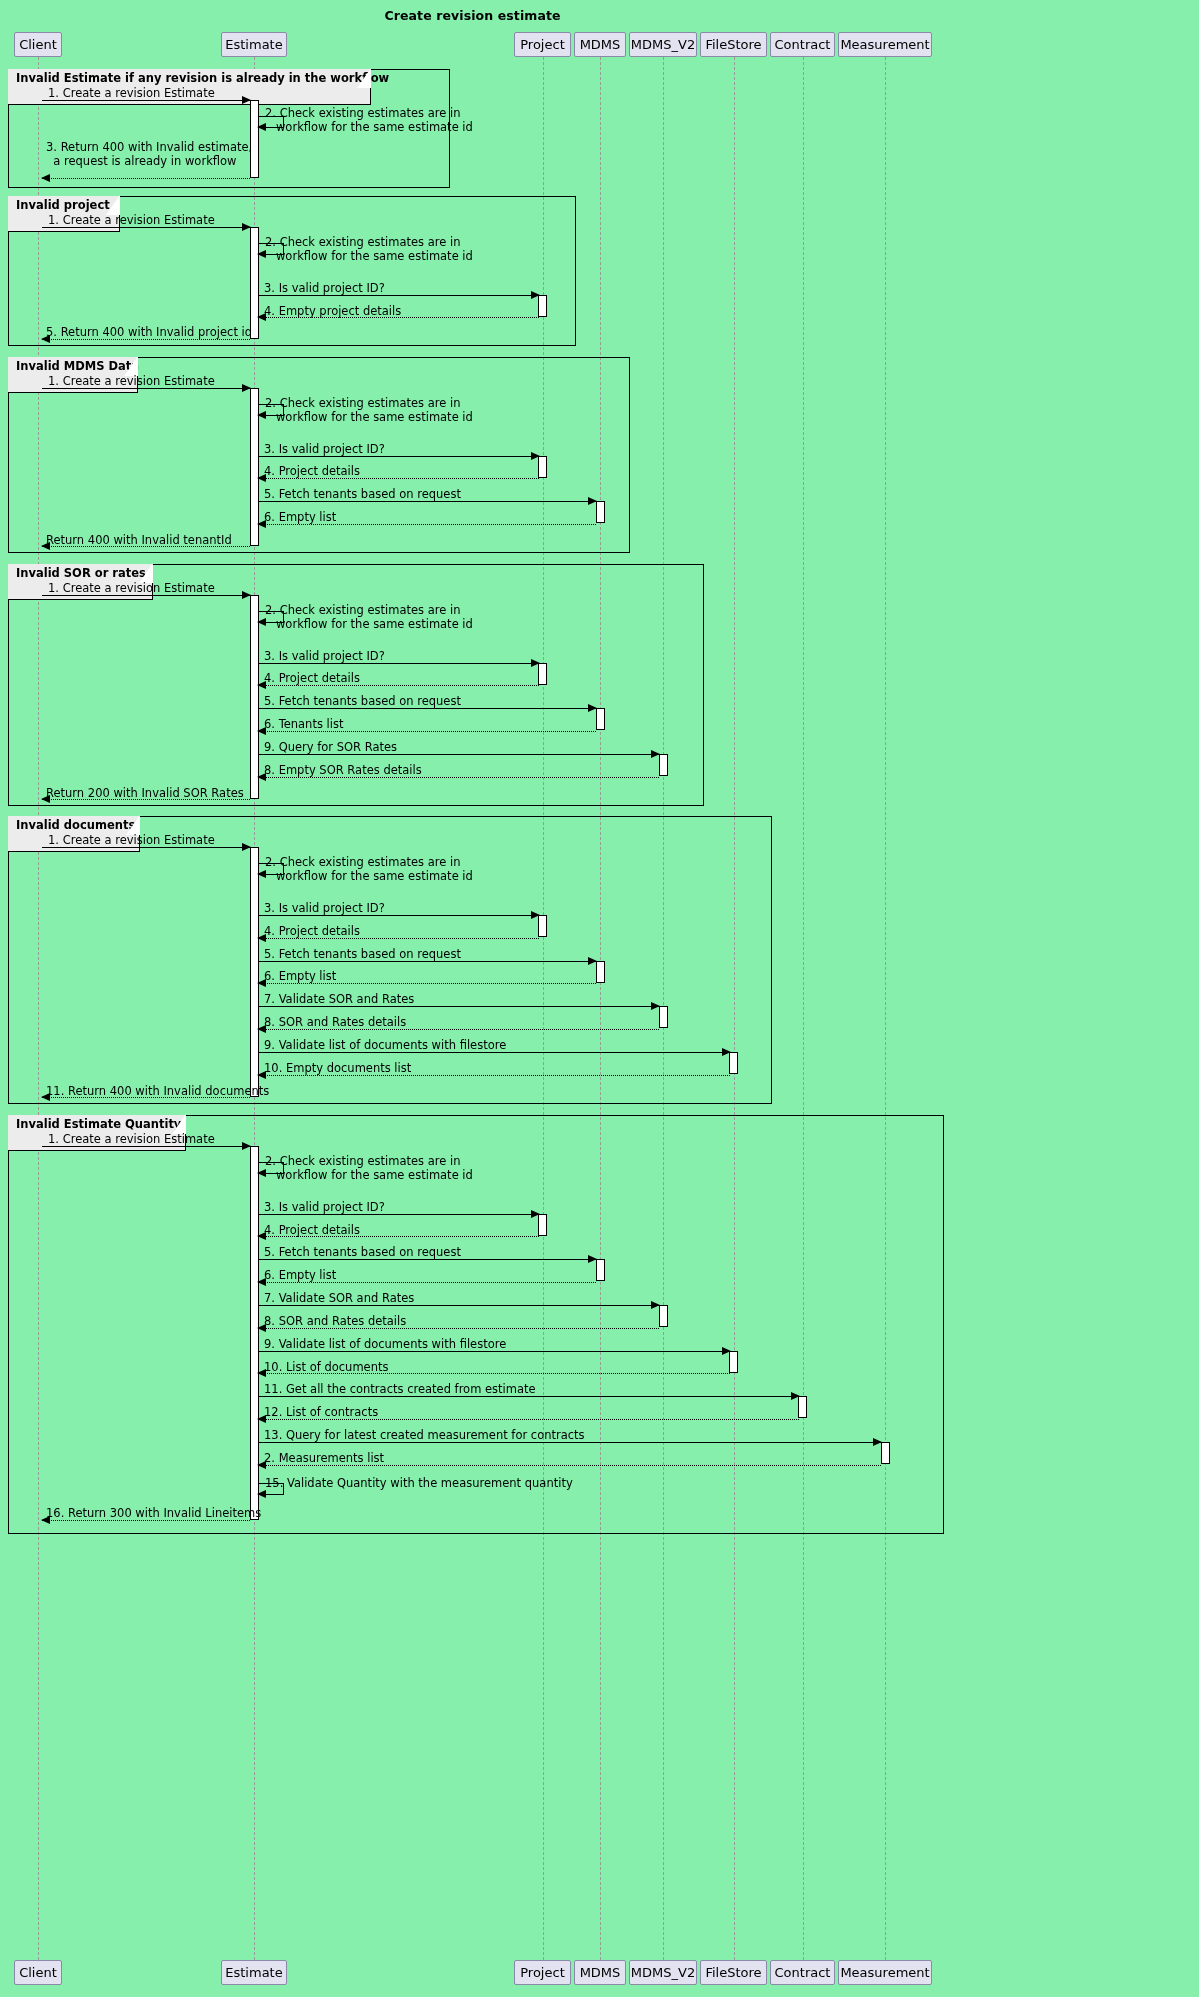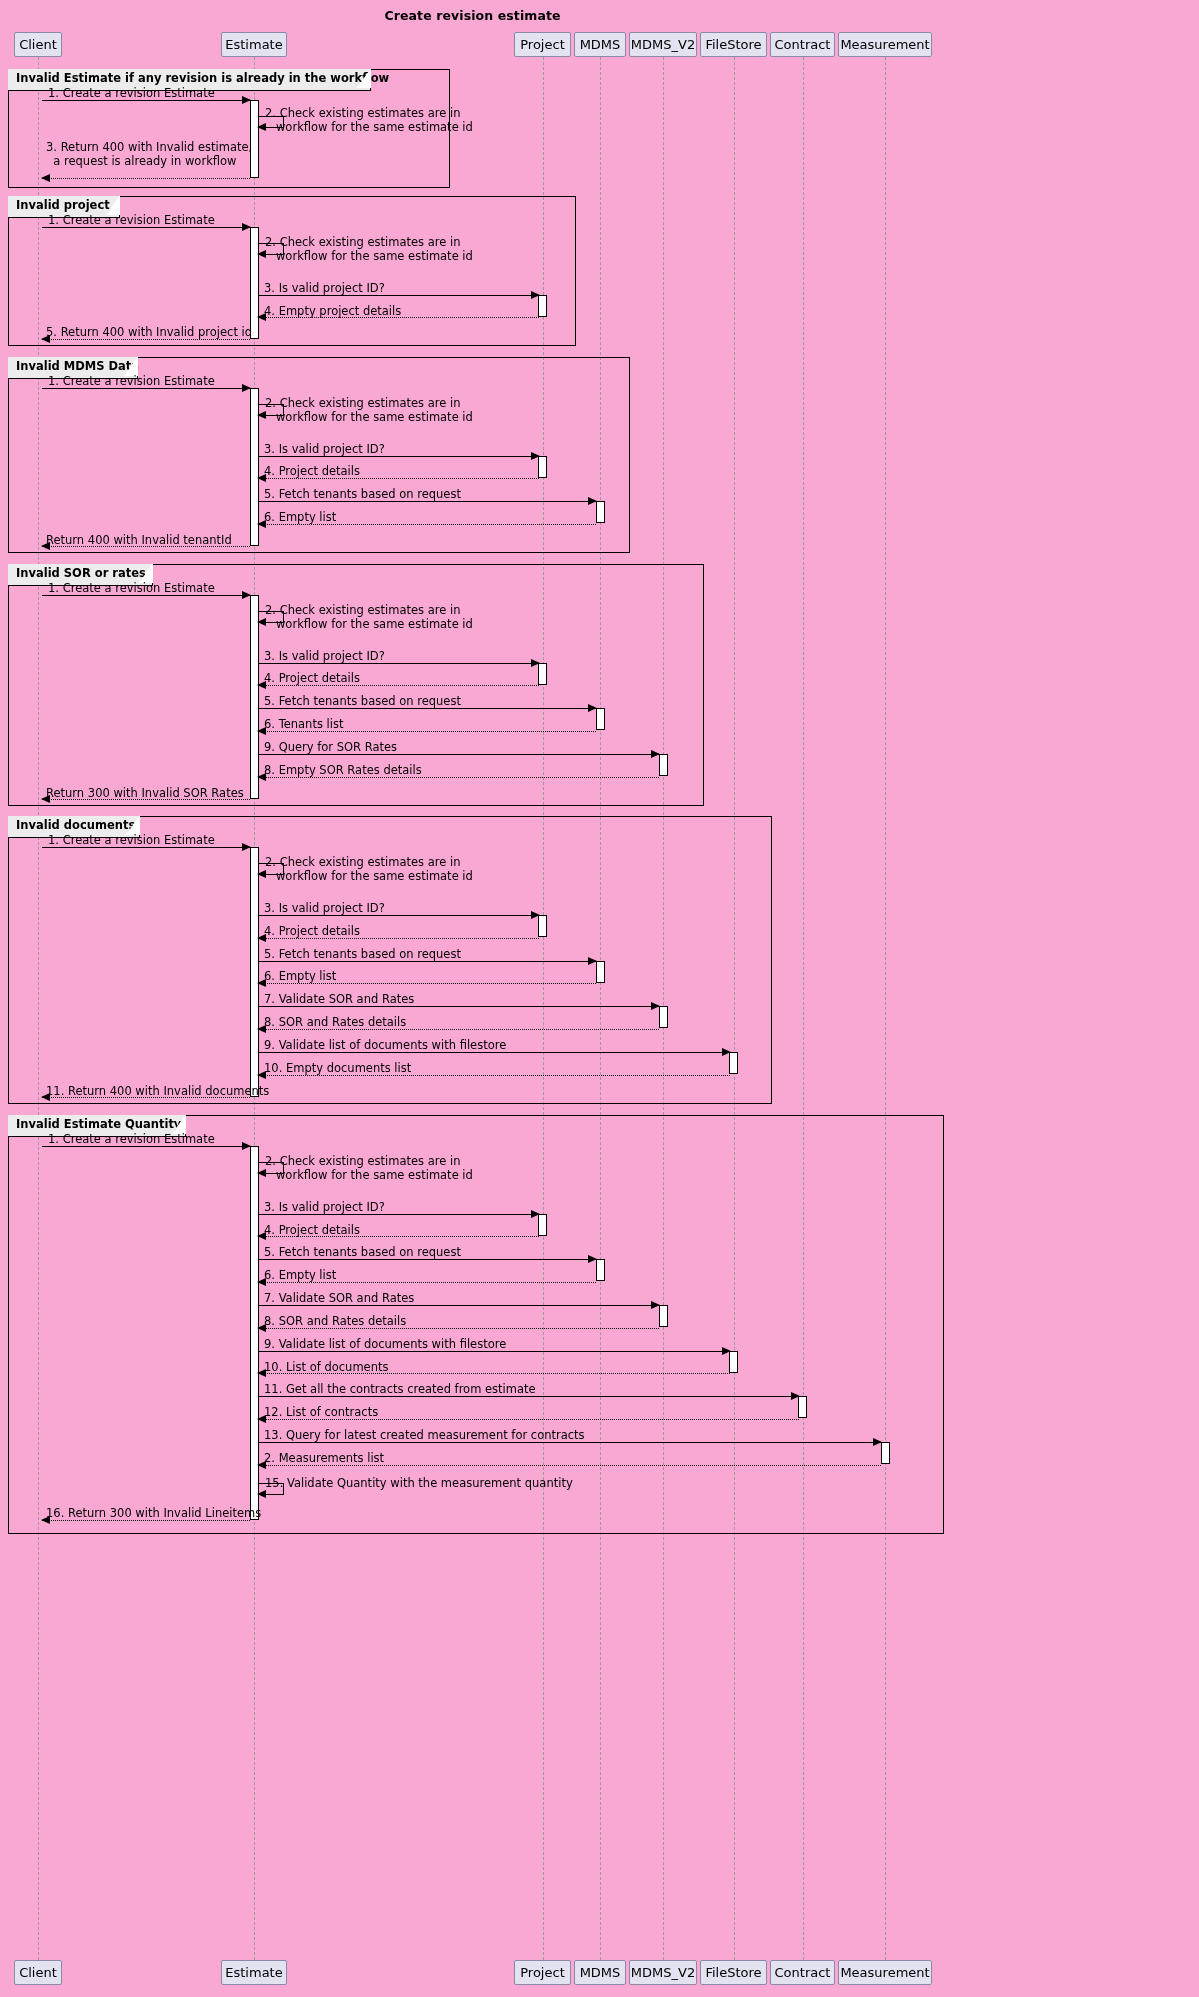--- a/index.html
+++ b/index.html
@@ -1,17 +1,17 @@
 <!DOCTYPE html>
 <html><head>
 <meta charset="utf-8">
 <style>
   html,body{margin:0;padding:0;background:#fff;}
   body{font-family:"DejaVu Sans","Liberation Sans",sans-serif;color:#000;}
-  #canvas{position:relative;width:1199px;height:1997px;background:#f9a8d4;overflow:hidden;}
+  #canvas{position:relative;width:1199px;height:1997px;background:#86efac;overflow:hidden;}
 
   
   .diagram-title{
     position:absolute;left:0;top:8px;width:945px;text-align:center;
     font-size:12.5px;font-weight:bold;letter-spacing:.1px;
   }
 
   
   .participant{
     position:absolute;height:25px;box-sizing:border-box;
@@ -28,21 +28,21 @@
     position:absolute;width:9px;box-sizing:border-box;
     background:#fff;border:1px solid #000;
   }
 
   
   .group{
     position:absolute;box-sizing:border-box;
     border:1.6px solid #000;background:transparent;
   }
   .group-label{
-    position:absolute;box-sizing:border-box;height:22px;
+    position:absolute;box-sizing:border-box;height:36px;
     background:#ECECEC;border-right:1.6px solid #000;border-bottom:1.6px solid #000;
     font-size:11.5px;font-weight:bold;line-height:18px;
     padding:0 22px 0 8px;white-space:nowrap;color:#000;
   }
   .group-label:after{
     content:"";position:absolute;right:-1px;top:-1px;
     border-style:solid;border-width:0 0 20px 14px;
     border-color:transparent transparent #fff transparent;
   }
 
@@ -190,21 +190,21 @@
       <div class="msg-label" style="left: 264px; top: 718px;">6. Tenants list</div>
       <div class="msg-line" style="left: 258px; top: 754px; width: 401px;"></div>
       <div class="arrow-r" style="left: 651px; top: 750px;"></div>
       <div class="activation" style="left: 658.5px; top: 754px; height: 22px;"></div>
       <div class="msg-label" style="left: 264px; top: 741px;">9. Query for SOR Rates</div>
       <div class="msg-line dotted" style="left: 258px; top: 777px; width: 401px;"></div>
       <div class="arrow-l" style="left: 257px; top: 773px;"></div>
       <div class="msg-label" style="left: 264px; top: 764px; text-align: center;">8. Empty SOR Rates details</div>
       <div class="msg-line dotted" style="left: 42px; top: 799px; width: 208px;"></div>
       <div class="arrow-l" style="left: 41px; top: 795px;"></div>
-      <div class="msg-label" style="top: 787px; left: 46px;">Return 300 with Invalid SOR Rates</div>
+      <div class="msg-label" style="top: 787px; left: 46px;">Return 200 with Invalid SOR Rates</div>
       <div class="group" style="left: 8px; top: 816px; width: 764px; height: 288px;"></div>
       <div class="group-label" style="left: 8px; top: 816px; width: 132px;">Invalid documents</div>
       <div class="activation" style="left: 249.5px; top: 847px; height: 250px;"></div>
       <div class="msg-line" style="left: 42px; top: 847px; width: 208px;"></div>
       <div class="arrow-r" style="left: 242px; top: 843px;"></div>
       <div class="msg-label" style="left: 48px; top: 834px;">1. Create a revision Estimate</div>
       <div class="self-msg" style="left: 258px; top: 863px; width: 26px;"></div>
       <div class="arrow-l" style="left: 257px; top: 870px;"></div>
       <div class="msg-label" style="left: 265px; top: 856px;">2. Check existing estimates are in
    workflow for the same estimate id</div>

